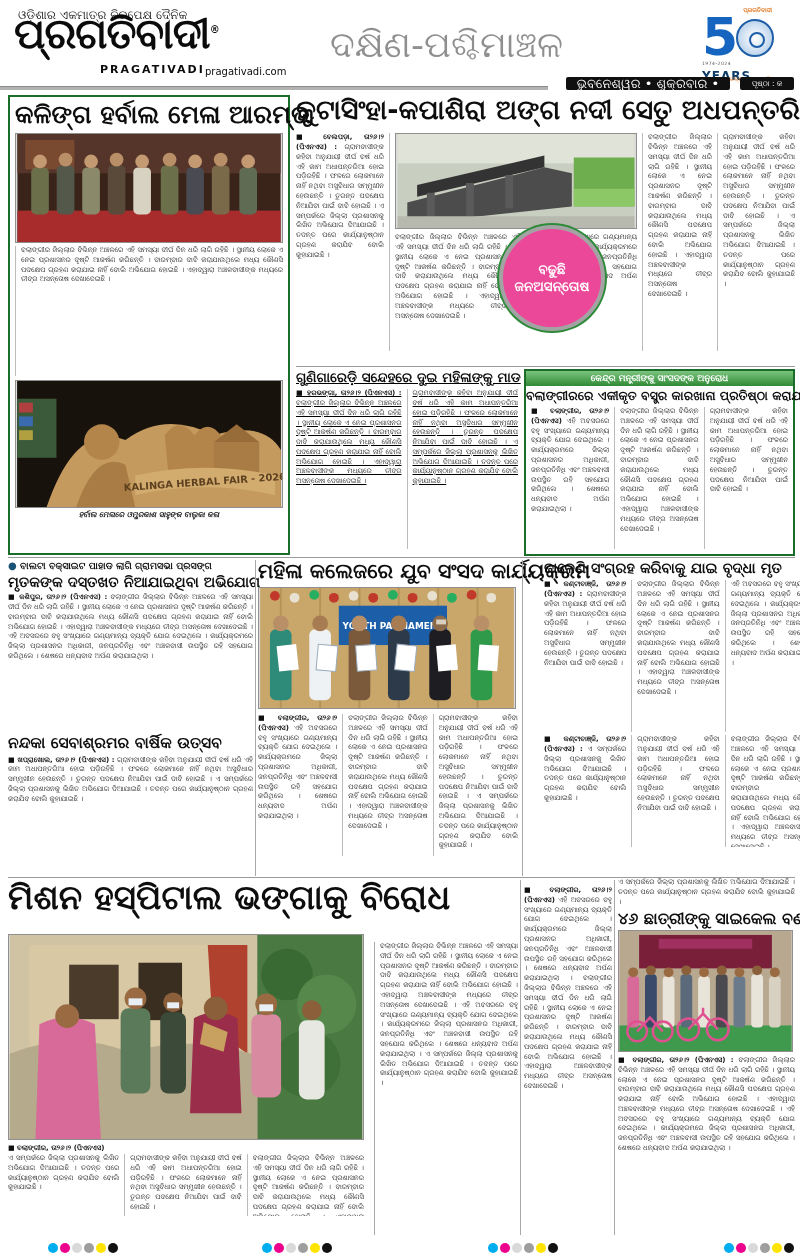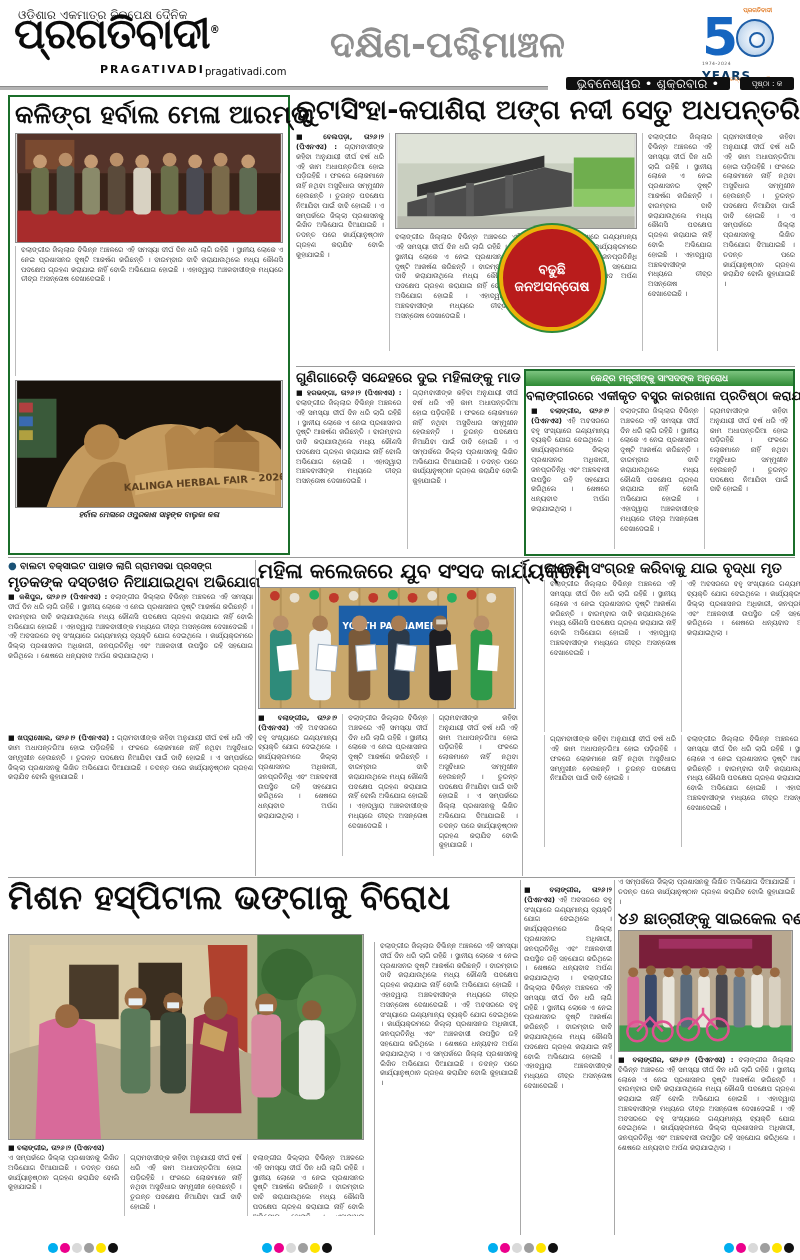--- a/index.html
+++ b/index.html
@@ -6,21 +6,21 @@
   html,body { background:#e8e8e8; }
   body { font-family:"DejaVu Sans","Liberation Sans",sans-serif; }
   .page { position:relative; width:800px; height:1260px; background:#ffffff; margin:0 auto; overflow:hidden; }
 
   
   .tagline { position:absolute; left:18px; top:8px; font-size:12px; color:#222; }
   .masthead { position:absolute; left:14px; top:13px; font-size:42px; font-weight:900; color:#0b0b0b; letter-spacing:-1px; line-height:1; }
   .masthead sup { font-size:10px; }
   .masthead-en { position:absolute; left:100px; top:63px; font-size:11px; font-weight:bold; letter-spacing:2px; color:#0b0b0b; }
   .website { position:absolute; left:205px; top:66px; font-size:10px; font-weight:normal; color:#0b0b0b; }
-  .edition { position:absolute; left:330px; top:24px; font-size:36px; font-weight:bold; color:#8f8f8f; white-space:nowrap; }
+  .edition { position:absolute; left:330px; top:24px; font-size:36px; font-weight:normal; color:#8f8f8f; white-space:nowrap; }
   .logo { position:absolute; left:696px; top:5px; width:98px; height:78px; }
   .logo .top { position:absolute; right:22px; top:1px; font-size:6px; color:#e07820; font-weight:bold; }
   .logo .five { position:absolute; left:6px; top:6px; font-size:52px; font-weight:900; color:#1565c0; line-height:1; }
   .logo .emblem { position:absolute; left:40px; top:14px; width:38px; height:38px; border-radius:50%; border:2px solid #1f5fa8; background:radial-gradient(circle at 50% 50%, #ffffff 0%, #cfe0f2 55%, #9dbede 100%); }
   .logo .emblem::after { content:""; position:absolute; left:11px; top:11px; width:12px; height:12px; border-radius:50%; border:2px solid #1f5fa8; }
   .logo .range { position:absolute; left:6px; top:56px; font-size:4.5px; color:#555; letter-spacing:0.5px; }
   .logo .years { position:absolute; left:6px; top:64px; font-size:12px; font-weight:bold; color:#0d3b66; letter-spacing:1px; }
   .logo .motto { position:absolute; left:28px; top:70px; font-size:6px; color:#e07820; font-style:italic; white-space:nowrap; }
   .hrule { position:absolute; left:0; top:86px; width:548px; height:4px; background:#b3b3b3; border-top:1px solid #8a8a8a; }
   .datebar { position:absolute; left:566px; top:77px; width:164px; height:13px; background:#101010; color:#fff; font-size:13px; text-align:center; line-height:13px; border-radius:2px; }
@@ -37,24 +37,24 @@
   .photo { display:block; border:1px solid #8f8f8f; background:#ddd; }
   .caption { font-size:7.5px; font-weight:bold; font-style:italic; text-align:center; color:#111; }
 
   
   .kalinga { position:absolute; left:8px; top:95px; width:282px; height:460px; border:2px solid #1b6e2a; padding:4px 5px; }
   .kalinga .hl { font-size:25px; text-align:center; white-space:nowrap; }
 
   
   .bridge { position:absolute; left:296px; top:95px; width:499px; height:270px; }
   .bridge .hl { font-size:27px; white-space:nowrap; }
-  .badge { position:absolute; left:104px; top:-8px; width:106px; height:106px; border-radius:50%; background:#b91c1c; border:4px solid #eab308; box-shadow:0 0 0 2px #2e8b3a; color:#fff; font-weight:bold; font-size:13.5px; display:flex; flex-direction:column; align-items:center; justify-content:center; text-align:center; line-height:1.3; z-index:5; }
-
-  
-  .guniga { position:absolute; left:296px; top:370px; width:222px; height:186px; }
+  .badge { position:absolute; left:104px; top:-8px; width:106px; height:106px; border-radius:50%; background:#ec4899; border:4px solid #a3a3a3; box-shadow:0 0 0 2px #2e8b3a; color:#fff; font-weight:bold; font-size:13.5px; display:flex; flex-direction:column; align-items:center; justify-content:center; text-align:center; line-height:1.3; z-index:5; }
+
+  
+  .guniga { position:absolute; left:296px; top:370px; width:222px; height:186px;text-decoration:underline; }
   .guniga .hl { font-size:13.5px; white-space:nowrap; }
 
   
   .textile { position:absolute; left:524px; top:369px; width:271px; height:187px; border:2px solid #1b6e2a; }
   .textile .bar { height:15px; background:linear-gradient(180deg,#7cc47f,#2f8a35); color:#fff; font-size:9px; font-weight:bold; text-align:center; line-height:15px; }
   .textile .hl { font-size:12.5px; text-align:center; white-space:nowrap; padding-top:3px; }
 
   
   .mrutaka { position:absolute; left:8px; top:560px; width:245px; height:316px; }
   .kicker { font-size:9.5px; font-weight:bold; color:#111; }
@@ -212,20 +212,21 @@
       <div class="bt" style="border-left:1px solid #bbb; padding-left:5px;"><span>ଗ୍ରାମବାସୀଙ୍କ କହିବା ଅନୁଯାୟୀ ଦୀର୍ଘ ବର୍ଷ ଧରି ଏହି କାମ ଅଧାପନ୍ତରିଆ ହୋଇ ପଡ଼ିରହିଛି । ଫଳରେ ଲୋକମାନେ ନାହିଁ ନଥିବା ଅସୁବିଧାର ସମ୍ମୁଖୀନ ହେଉଛନ୍ତି । ତୁରନ୍ତ ପଦକ୍ଷେପ ନିଆଯିବା ପାଇଁ ଦାବି ହୋଇଛି ।</span></div>
     </div>
   </div>
 
   <div class="hline" style="left:8px; top:557px; width:787px;"></div>
 
   <div class="mrutaka">
     <div class="kicker"><span class="dot">●</span> <span>ବାଲଟା ବକ୍ସାଇଟ ପାହାଡ ଲାଗି ଗ୍ରାମସଭା ପ୍ରସଙ୍ଗ</span></div>
     <div class="hl hl1">ମୃତକଙ୍କ ଦସ୍ତଖତ ନିଆଯାଇଥିବା ଅଭିଯୋଗ</div>
     <div class="bt" style="height:138px; margin-top:3px;"><span class="by">■ କଶିପୁର, ତା୨୬।୨ (ପିଏନଏସ) :</span> <span>ବଲାଙ୍ଗୀର ଜିଲ୍ଲାର ବିଭିନ୍ନ ଅଞ୍ଚଳରେ ଏହି ସମସ୍ୟା ଦୀର୍ଘ ଦିନ ଧରି ଲାଗି ରହିଛି । ସ୍ଥାନୀୟ ଲୋକେ ଏ ନେଇ ପ୍ରଶାସନର ଦୃଷ୍ଟି ଆକର୍ଷଣ କରିଛନ୍ତି । ବାରମ୍ବାର ଦାବି କରାଯାଉଥିଲେ ମଧ୍ୟ କୌଣସି ପଦକ୍ଷେପ ଗ୍ରହଣ କରାଯାଇ ନାହିଁ ବୋଲି ଅଭିଯୋଗ ହୋଇଛି । ଏହାଦ୍ୱାରା ଅଞ୍ଚଳବାସୀଙ୍କ ମଧ୍ୟରେ ତୀବ୍ର ଅସନ୍ତୋଷ ଦେଖାଦେଇଛି ।</span> <span>ଏହି ଅବସରରେ ବହୁ ସଂଖ୍ୟାରେ ଗଣ୍ୟମାନ୍ୟ ବ୍ୟକ୍ତି ଯୋଗ ଦେଇଥିଲେ । କାର୍ଯ୍ୟକ୍ରମରେ ଜିଲ୍ଲା ପ୍ରଶାସନର ଅଧିକାରୀ, ଜନପ୍ରତିନିଧି ଏବଂ ଅଞ୍ଚଳବାସୀ ଉପସ୍ଥିତ ରହି ସହଯୋଗ କରିଥିଲେ । ଶେଷରେ ଧନ୍ୟବାଦ ଅର୍ପଣ କରାଯାଇଥିଲା ।</span></div>
+    <div class="hl hl2">ନନ୍ଦକା ସେବାଶ୍ରମର ବାର୍ଷିକ ଉତ୍ସବ</div>
     <div class="bt" style="height:104px; margin-top:3px;"><span class="by">■ ଖପ୍ରାଖୋଲ, ତା୨୬।୨ (ପିଏନଏସ) :</span> <span>ଗ୍ରାମବାସୀଙ୍କ କହିବା ଅନୁଯାୟୀ ଦୀର୍ଘ ବର୍ଷ ଧରି ଏହି କାମ ଅଧାପନ୍ତରିଆ ହୋଇ ପଡ଼ିରହିଛି । ଫଳରେ ଲୋକମାନେ ନାହିଁ ନଥିବା ଅସୁବିଧାର ସମ୍ମୁଖୀନ ହେଉଛନ୍ତି । ତୁରନ୍ତ ପଦକ୍ଷେପ ନିଆଯିବା ପାଇଁ ଦାବି ହୋଇଛି ।</span> <span>ଏ ସମ୍ପର୍କରେ ଜିଲ୍ଲା ପ୍ରଶାସନକୁ ଲିଖିତ ଅଭିଯୋଗ ଦିଆଯାଇଛି । ତଦନ୍ତ ପରେ କାର୍ଯ୍ୟାନୁଷ୍ଠାନ ଗ୍ରହଣ କରାଯିବ ବୋଲି କୁହାଯାଇଛି ।</span></div>
   </div>
 
   <div class="vline" style="left:255px; top:560px; height:316px;"></div>
 
   <div class="mahila">
     <div class="hl">ମହିଳା କଲେଜରେ ଯୁବ ସଂସଦ କାର୍ଯ୍ୟକ୍ରମ</div>
     <svg class="photo" width="258" height="122" viewBox="0 0 258 122" style="margin-top:4px;">
       <rect width="258" height="122" fill="#c9a76b"></rect>
       <g opacity="0.5">
@@ -279,24 +280,26 @@
       <div class="bt" style="border-left:1px solid #bbb; padding-left:5px;"><span>ବଲାଙ୍ଗୀର ଜିଲ୍ଲାର ବିଭିନ୍ନ ଅଞ୍ଚଳରେ ଏହି ସମସ୍ୟା ଦୀର୍ଘ ଦିନ ଧରି ଲାଗି ରହିଛି । ସ୍ଥାନୀୟ ଲୋକେ ଏ ନେଇ ପ୍ରଶାସନର ଦୃଷ୍ଟି ଆକର୍ଷଣ କରିଛନ୍ତି । ବାରମ୍ବାର ଦାବି କରାଯାଉଥିଲେ ମଧ୍ୟ କୌଣସି ପଦକ୍ଷେପ ଗ୍ରହଣ କରାଯାଇ ନାହିଁ ବୋଲି ଅଭିଯୋଗ ହୋଇଛି । ଏହାଦ୍ୱାରା ଅଞ୍ଚଳବାସୀଙ୍କ ମଧ୍ୟରେ ତୀବ୍ର ଅସନ୍ତୋଷ ଦେଖାଦେଇଛି ।</span></div>
       <div class="bt" style="border-left:1px solid #bbb; padding-left:5px;"><span>ଗ୍ରାମବାସୀଙ୍କ କହିବା ଅନୁଯାୟୀ ଦୀର୍ଘ ବର୍ଷ ଧରି ଏହି କାମ ଅଧାପନ୍ତରିଆ ହୋଇ ପଡ଼ିରହିଛି । ଫଳରେ ଲୋକମାନେ ନାହିଁ ନଥିବା ଅସୁବିଧାର ସମ୍ମୁଖୀନ ହେଉଛନ୍ତି । ତୁରନ୍ତ ପଦକ୍ଷେପ ନିଆଯିବା ପାଇଁ ଦାବି ହୋଇଛି ।</span> <span>ଏ ସମ୍ପର୍କରେ ଜିଲ୍ଲା ପ୍ରଶାସନକୁ ଲିଖିତ ଅଭିଯୋଗ ଦିଆଯାଇଛି । ତଦନ୍ତ ପରେ କାର୍ଯ୍ୟାନୁଷ୍ଠାନ ଗ୍ରହଣ କରାଯିବ ବୋଲି କୁହାଯାଇଛି ।</span></div>
     </div>
   </div>
 
   <div class="vline" style="left:522px; top:560px; height:316px;"></div>
 
   <div class="jaleni">
     <div class="hl hl1">ଜାଳେଣି ସଂଗ୍ରହ କରିବାକୁ ଯାଇ ବୃଦ୍ଧା ମୃତ</div>
     <div class="cols" style="height:152px; margin-top:4px;">
+      <div class="bt"><span class="by">■ କଣ୍ଟାବାଞ୍ଜି, ତା୨୬।୨ (ପିଏନଏସ) :</span> <span>ଗ୍ରାମବାସୀଙ୍କ କହିବା ଅନୁଯାୟୀ ଦୀର୍ଘ ବର୍ଷ ଧରି ଏହି କାମ ଅଧାପନ୍ତରିଆ ହୋଇ ପଡ଼ିରହିଛି । ଫଳରେ ଲୋକମାନେ ନାହିଁ ନଥିବା ଅସୁବିଧାର ସମ୍ମୁଖୀନ ହେଉଛନ୍ତି । ତୁରନ୍ତ ପଦକ୍ଷେପ ନିଆଯିବା ପାଇଁ ଦାବି ହୋଇଛି ।</span></div>
       <div class="bt" style="border-left:1px solid #bbb; padding-left:5px;"><span>ବଲାଙ୍ଗୀର ଜିଲ୍ଲାର ବିଭିନ୍ନ ଅଞ୍ଚଳରେ ଏହି ସମସ୍ୟା ଦୀର୍ଘ ଦିନ ଧରି ଲାଗି ରହିଛି । ସ୍ଥାନୀୟ ଲୋକେ ଏ ନେଇ ପ୍ରଶାସନର ଦୃଷ୍ଟି ଆକର୍ଷଣ କରିଛନ୍ତି । ବାରମ୍ବାର ଦାବି କରାଯାଉଥିଲେ ମଧ୍ୟ କୌଣସି ପଦକ୍ଷେପ ଗ୍ରହଣ କରାଯାଇ ନାହିଁ ବୋଲି ଅଭିଯୋଗ ହୋଇଛି । ଏହାଦ୍ୱାରା ଅଞ୍ଚଳବାସୀଙ୍କ ମଧ୍ୟରେ ତୀବ୍ର ଅସନ୍ତୋଷ ଦେଖାଦେଇଛି ।</span></div>
       <div class="bt" style="border-left:1px solid #bbb; padding-left:5px;"><span>ଏହି ଅବସରରେ ବହୁ ସଂଖ୍ୟାରେ ଗଣ୍ୟମାନ୍ୟ ବ୍ୟକ୍ତି ଯୋଗ ଦେଇଥିଲେ । କାର୍ଯ୍ୟକ୍ରମରେ ଜିଲ୍ଲା ପ୍ରଶାସନର ଅଧିକାରୀ, ଜନପ୍ରତିନିଧି ଏବଂ ଅଞ୍ଚଳବାସୀ ଉପସ୍ଥିତ ରହି ସହଯୋଗ କରିଥିଲେ । ଶେଷରେ ଧନ୍ୟବାଦ ଅର୍ପଣ କରାଯାଇଥିଲା ।</span></div>
     </div>
     <div class="cols" style="height:112px; margin-top:3px;">
+      <div class="bt"><span class="by">■ କଣ୍ଟାବାଞ୍ଜି, ତା୨୬।୨ (ପିଏନଏସ) :</span> <span>ଏ ସମ୍ପର୍କରେ ଜିଲ୍ଲା ପ୍ରଶାସନକୁ ଲିଖିତ ଅଭିଯୋଗ ଦିଆଯାଇଛି । ତଦନ୍ତ ପରେ କାର୍ଯ୍ୟାନୁଷ୍ଠାନ ଗ୍ରହଣ କରାଯିବ ବୋଲି କୁହାଯାଇଛି ।</span></div>
       <div class="bt" style="border-left:1px solid #bbb; padding-left:5px;"><span>ଗ୍ରାମବାସୀଙ୍କ କହିବା ଅନୁଯାୟୀ ଦୀର୍ଘ ବର୍ଷ ଧରି ଏହି କାମ ଅଧାପନ୍ତରିଆ ହୋଇ ପଡ଼ିରହିଛି । ଫଳରେ ଲୋକମାନେ ନାହିଁ ନଥିବା ଅସୁବିଧାର ସମ୍ମୁଖୀନ ହେଉଛନ୍ତି । ତୁରନ୍ତ ପଦକ୍ଷେପ ନିଆଯିବା ପାଇଁ ଦାବି ହୋଇଛି ।</span></div>
       <div class="bt" style="border-left:1px solid #bbb; padding-left:5px;"><span>ବଲାଙ୍ଗୀର ଜିଲ୍ଲାର ବିଭିନ୍ନ ଅଞ୍ଚଳରେ ଏହି ସମସ୍ୟା ଦୀର୍ଘ ଦିନ ଧରି ଲାଗି ରହିଛି । ସ୍ଥାନୀୟ ଲୋକେ ଏ ନେଇ ପ୍ରଶାସନର ଦୃଷ୍ଟି ଆକର୍ଷଣ କରିଛନ୍ତି । ବାରମ୍ବାର ଦାବି କରାଯାଉଥିଲେ ମଧ୍ୟ କୌଣସି ପଦକ୍ଷେପ ଗ୍ରହଣ କରାଯାଇ ନାହିଁ ବୋଲି ଅଭିଯୋଗ ହୋଇଛି । ଏହାଦ୍ୱାରା ଅଞ୍ଚଳବାସୀଙ୍କ ମଧ୍ୟରେ ତୀବ୍ର ଅସନ୍ତୋଷ ଦେଖାଦେଇଛି ।</span></div>
     </div>
   </div>
 
   <div class="hline" style="left:8px; top:877px; width:787px;"></div>
 
   <div class="mission">
     <div class="hl">ମିଶନ ହସ୍ପିଟାଲ ଭଙ୍ଗାକୁ ବିରୋଧ</div>
     <svg class="photo" width="356" height="206" viewBox="0 0 356 206" style="margin-top:18px;">

